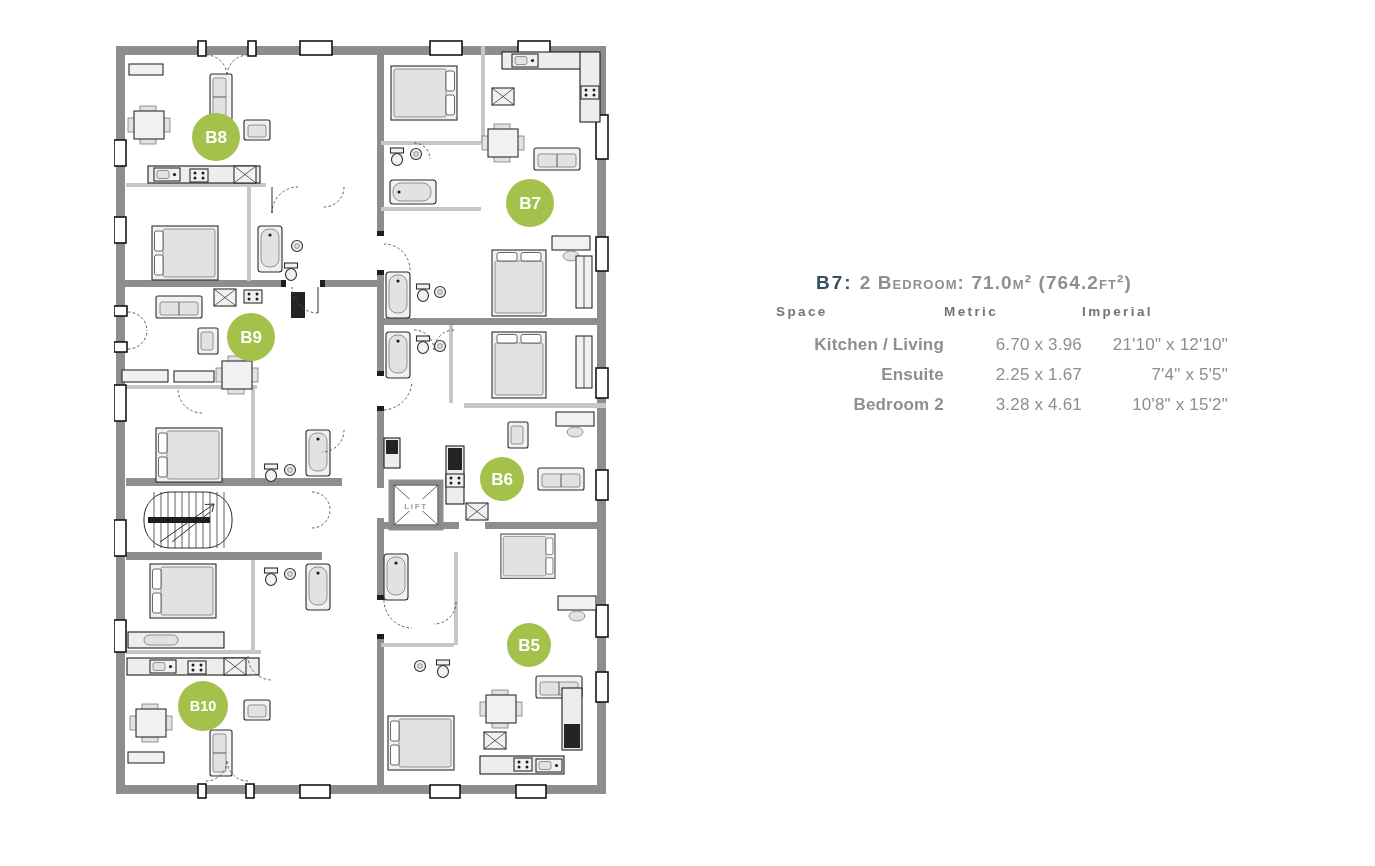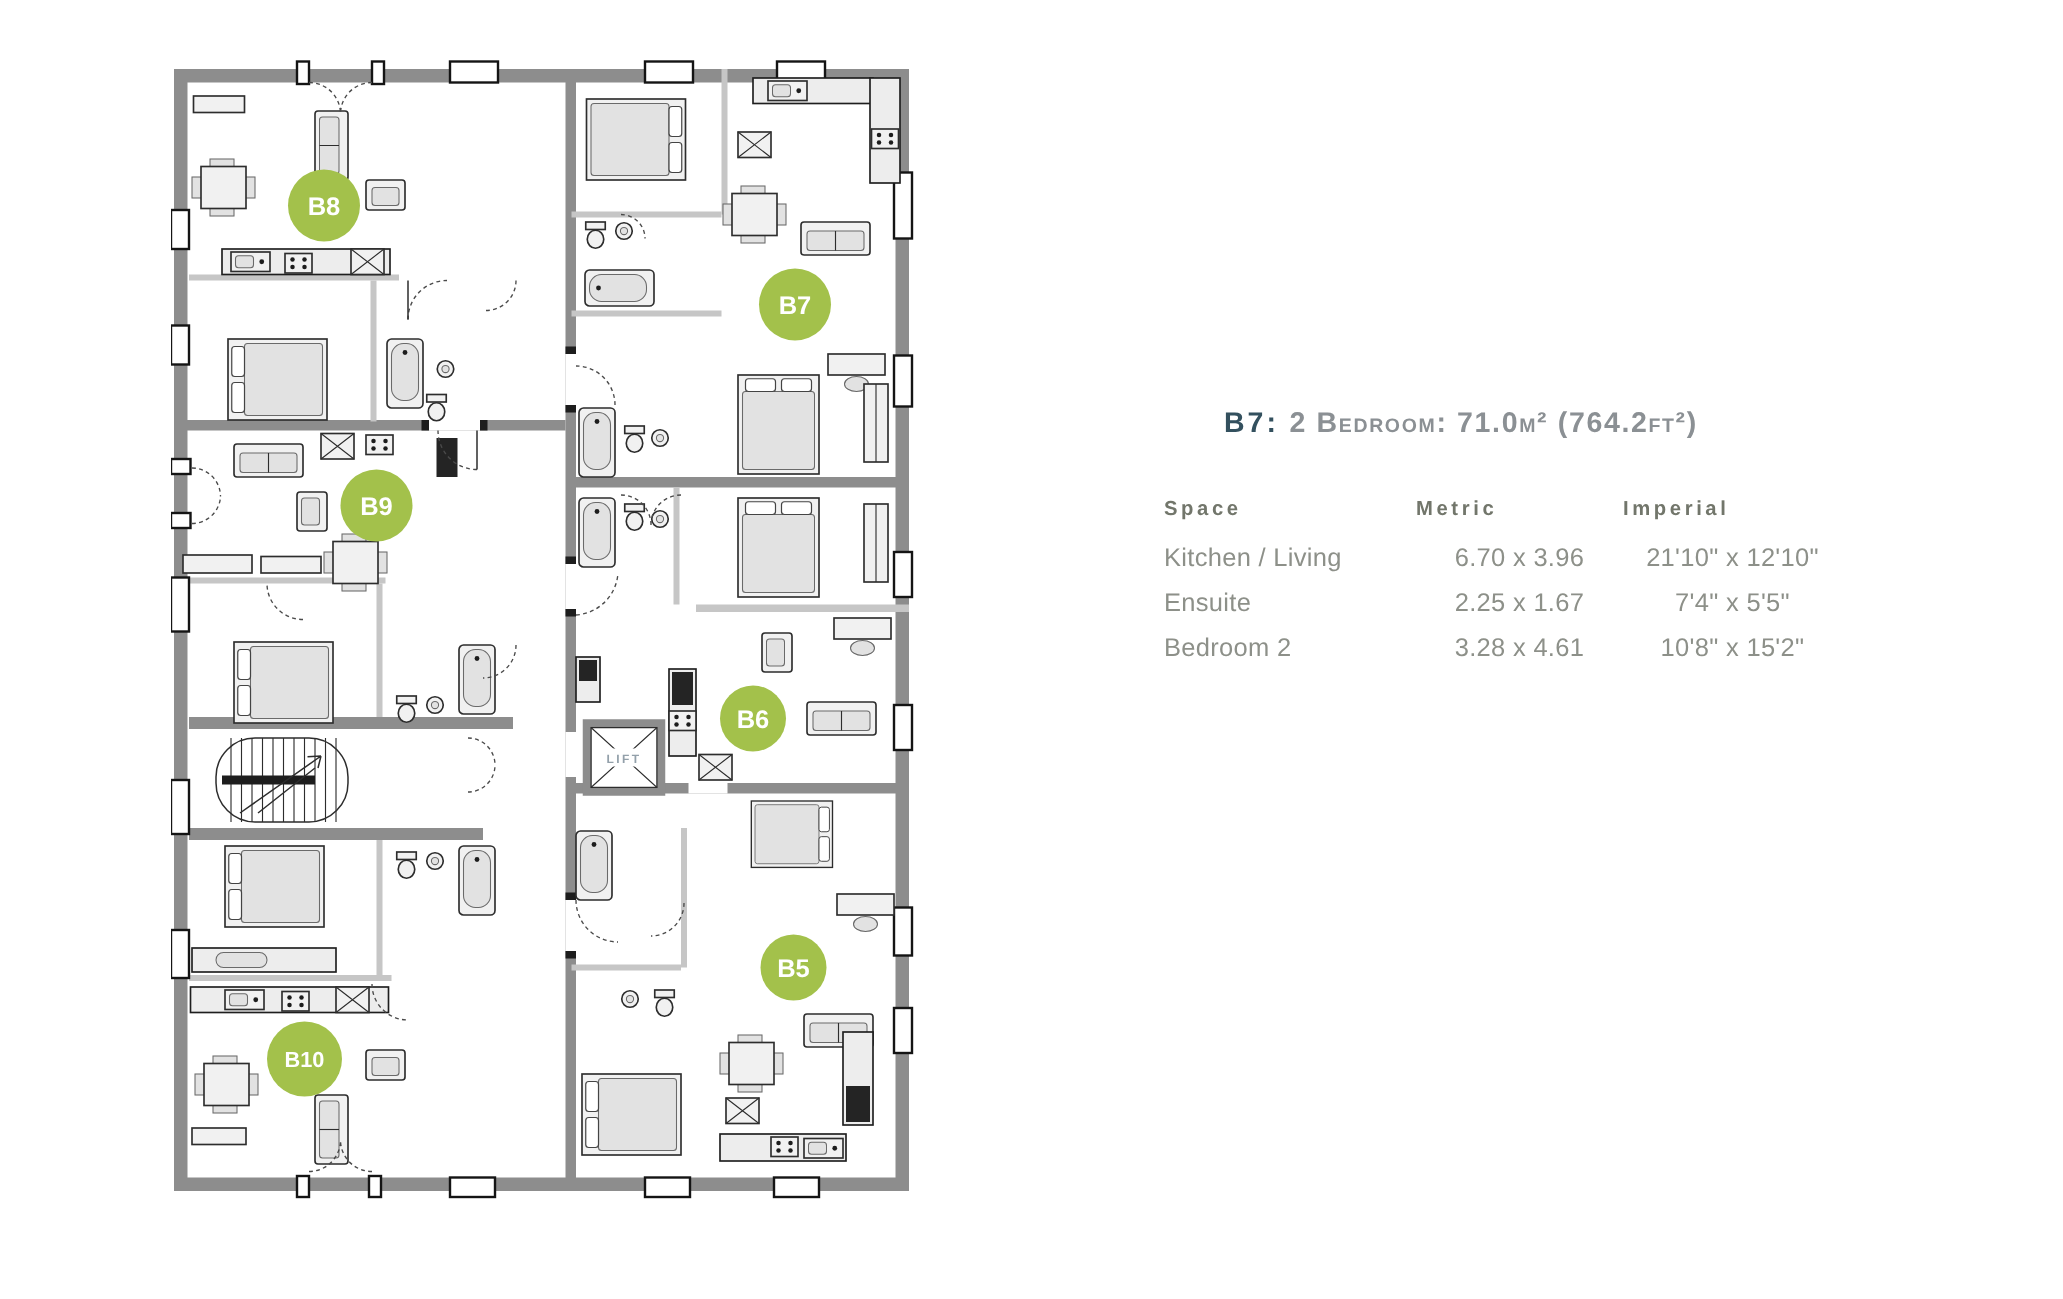--- a/index.html
+++ b/index.html
@@ -23,26 +23,26 @@
   .badge circle{fill:#a3c14b}
   .badge text{fill:#ffffff;font:700 17px "Liberation Sans",sans-serif;text-anchor:middle}
   .badge.sm text{font-size:14.5px}
   .lift-label{fill:#93a0aa;font:700 8px "Liberation Sans",sans-serif;letter-spacing:1.6px;text-anchor:middle}
 
   
   .info{position:absolute;left:776px;top:272px;width:452px;}
   .title{font-size:19px;font-weight:700;letter-spacing:1.1px;font-variant:small-caps;
          color:#8b9094;white-space:nowrap;}
   .title .unit{color:#33505e;margin-right:7px;letter-spacing:2px;margin-left:40px;}
-  table.dims{border-collapse:collapse;margin-top:37px;}
+  table.dims{border-collapse:collapse;margin-top:10px;}
   table.dims th{font-size:13.5px;font-weight:700;letter-spacing:2.4px;color:#72766b;
                 padding:0 0 11px 0;text-align:left;}
   table.dims th:first-child{text-align:left;}
-  table.dims td{font-size:17px;color:#8d9089;padding:5px 0;text-align:center;letter-spacing:.2px;}
-  table.dims td:first-child{text-align:left;}
+  table.dims td{font-size:17px;color:#8d9089;padding:5px 0;text-align:right;letter-spacing:.2px;}
+  table.dims td:first-child{text-align:right;font-weight:bold;}
   .c-space{width:168px}.c-metric{width:138px}.c-imperial{width:146px}
 </style>
 </head>
 <body>
 
 <div class="stage">
 
   <svg class="plan" viewBox="0 0 515 760" xmlns="http://www.w3.org/2000/svg">
     <defs>
       <g id="wc">

